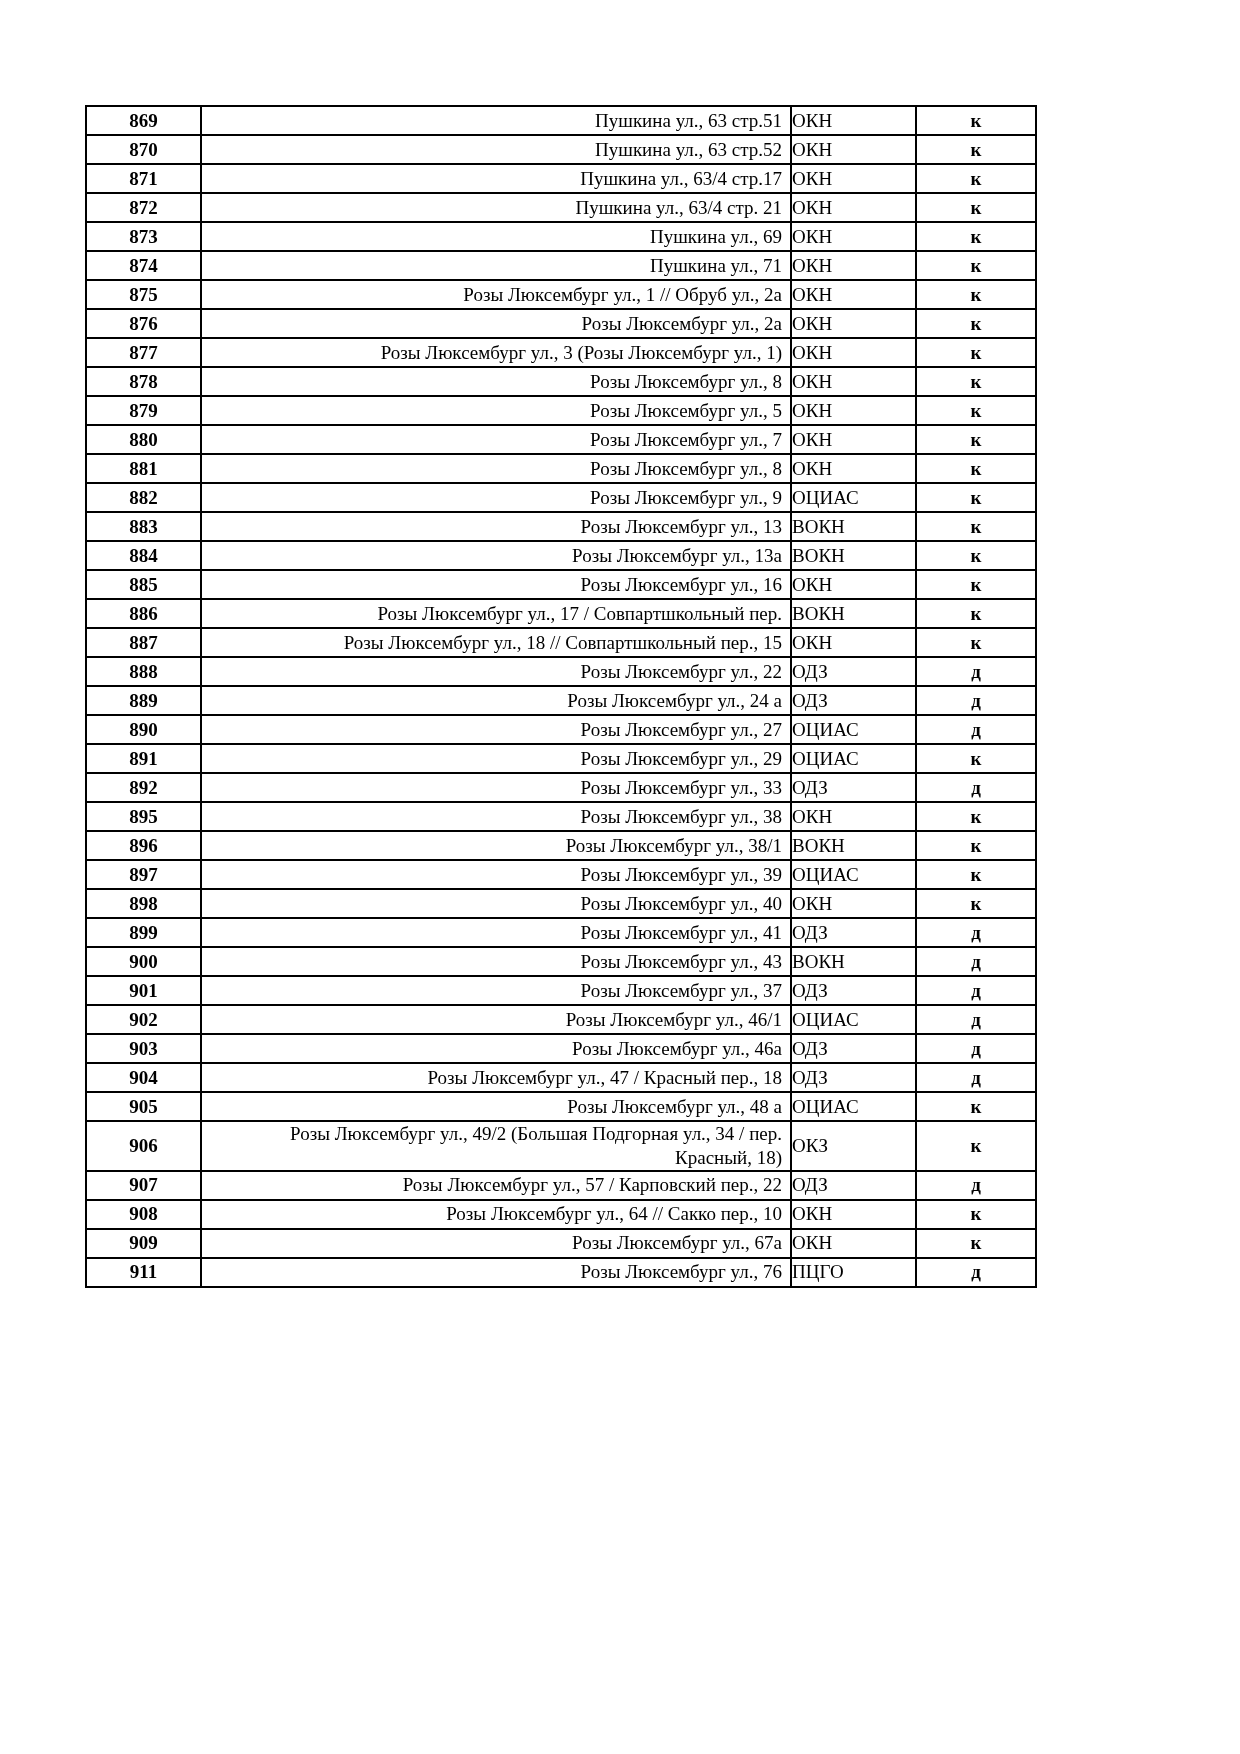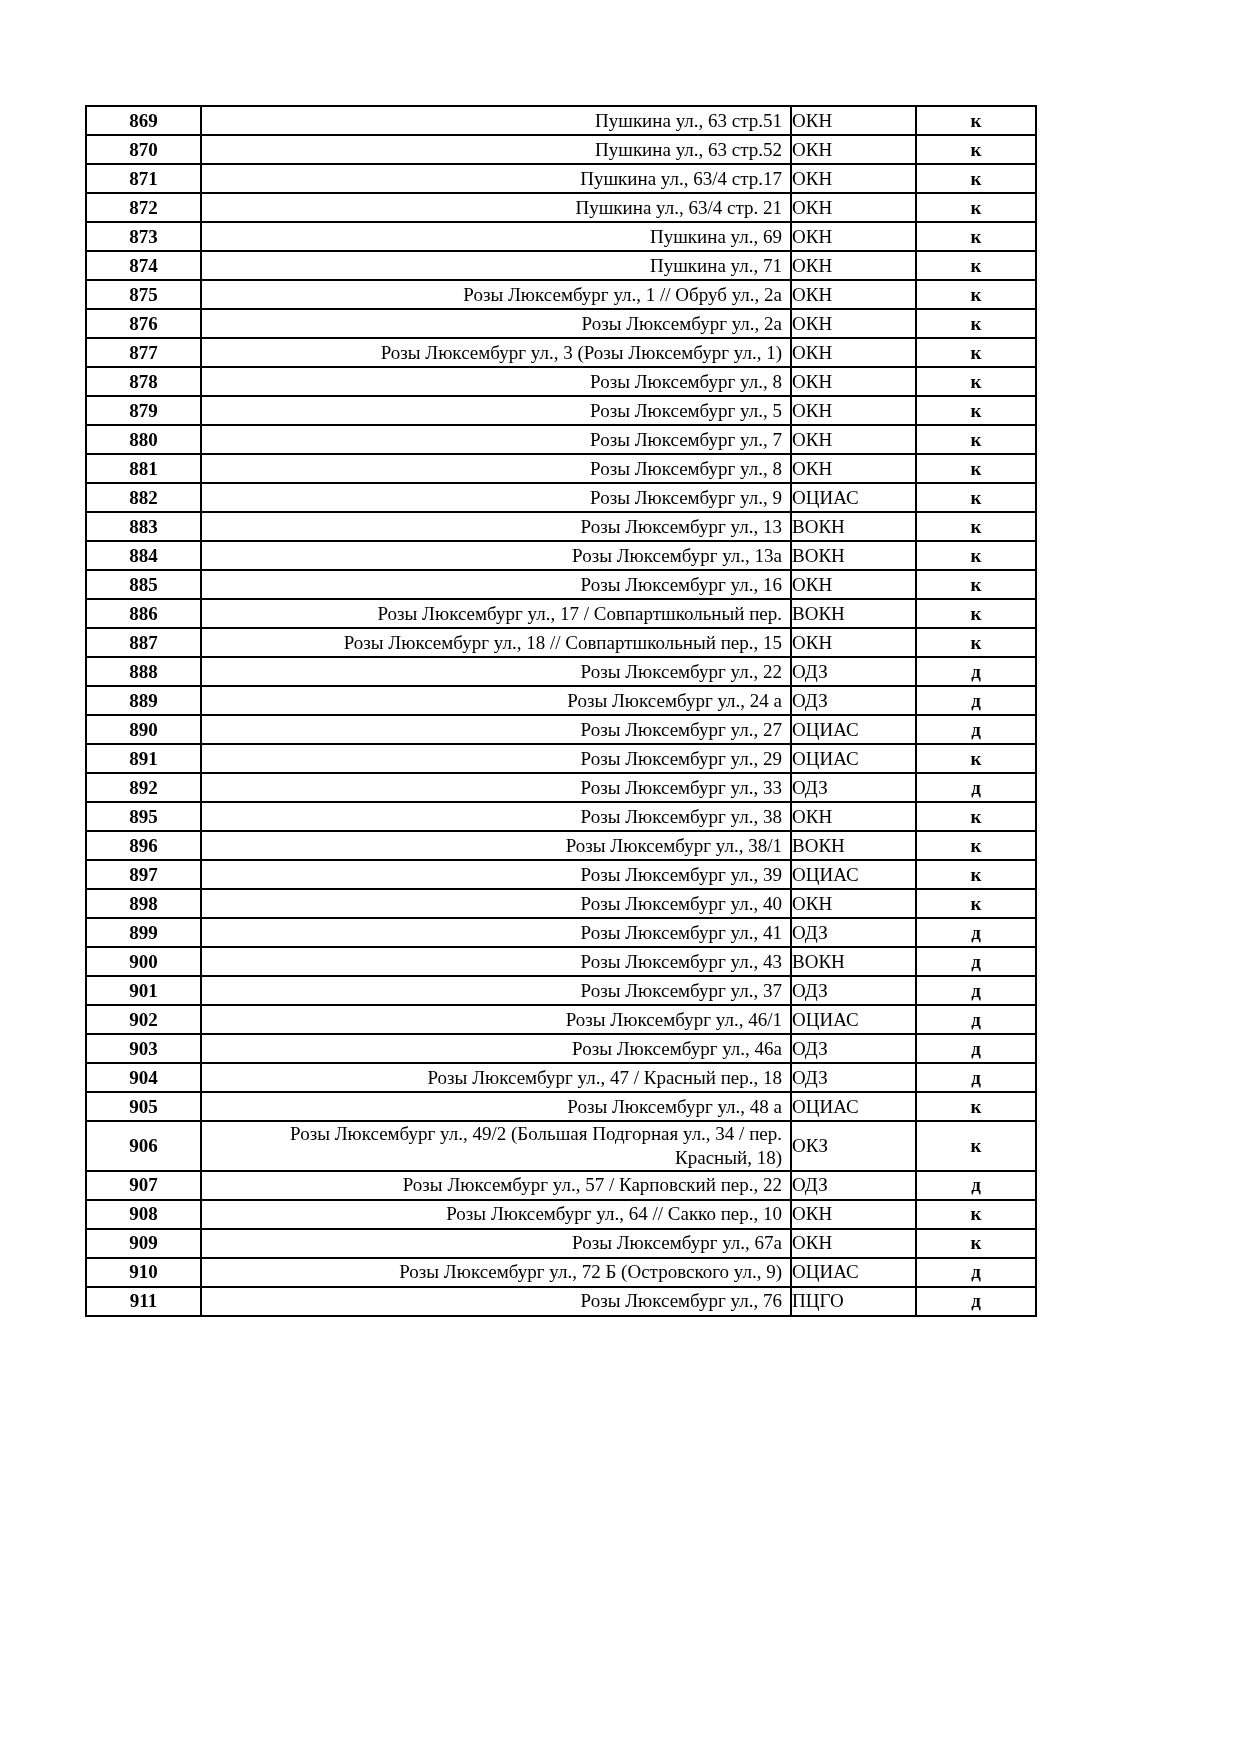--- a/index.html
+++ b/index.html
@@ -291,26 +291,20 @@
           <td class="status">ОКН</td>
           <td class="letter">к</td>
         </tr>
         <tr>
           <td class="num">909</td>
           <td class="addr">Розы Люксембург ул., 67а</td>
           <td class="status">ОКН</td>
           <td class="letter">к</td>
         </tr>
         <tr>
-          <td class="num">910</td>
-          <td class="addr">Розы Люксембург ул., 72 Б (Островского ул., 9)</td>
-          <td class="status">ОЦИАС</td>
-          <td class="letter">д</td>
-        </tr>
-        <tr>
           <td class="num">911</td>
           <td class="addr">Розы Люксембург ул., 76</td>
           <td class="status">ПЦГО</td>
           <td class="letter">д</td>
         </tr>
       </tbody>
   </table>
 </div>
 
 </body></html>

